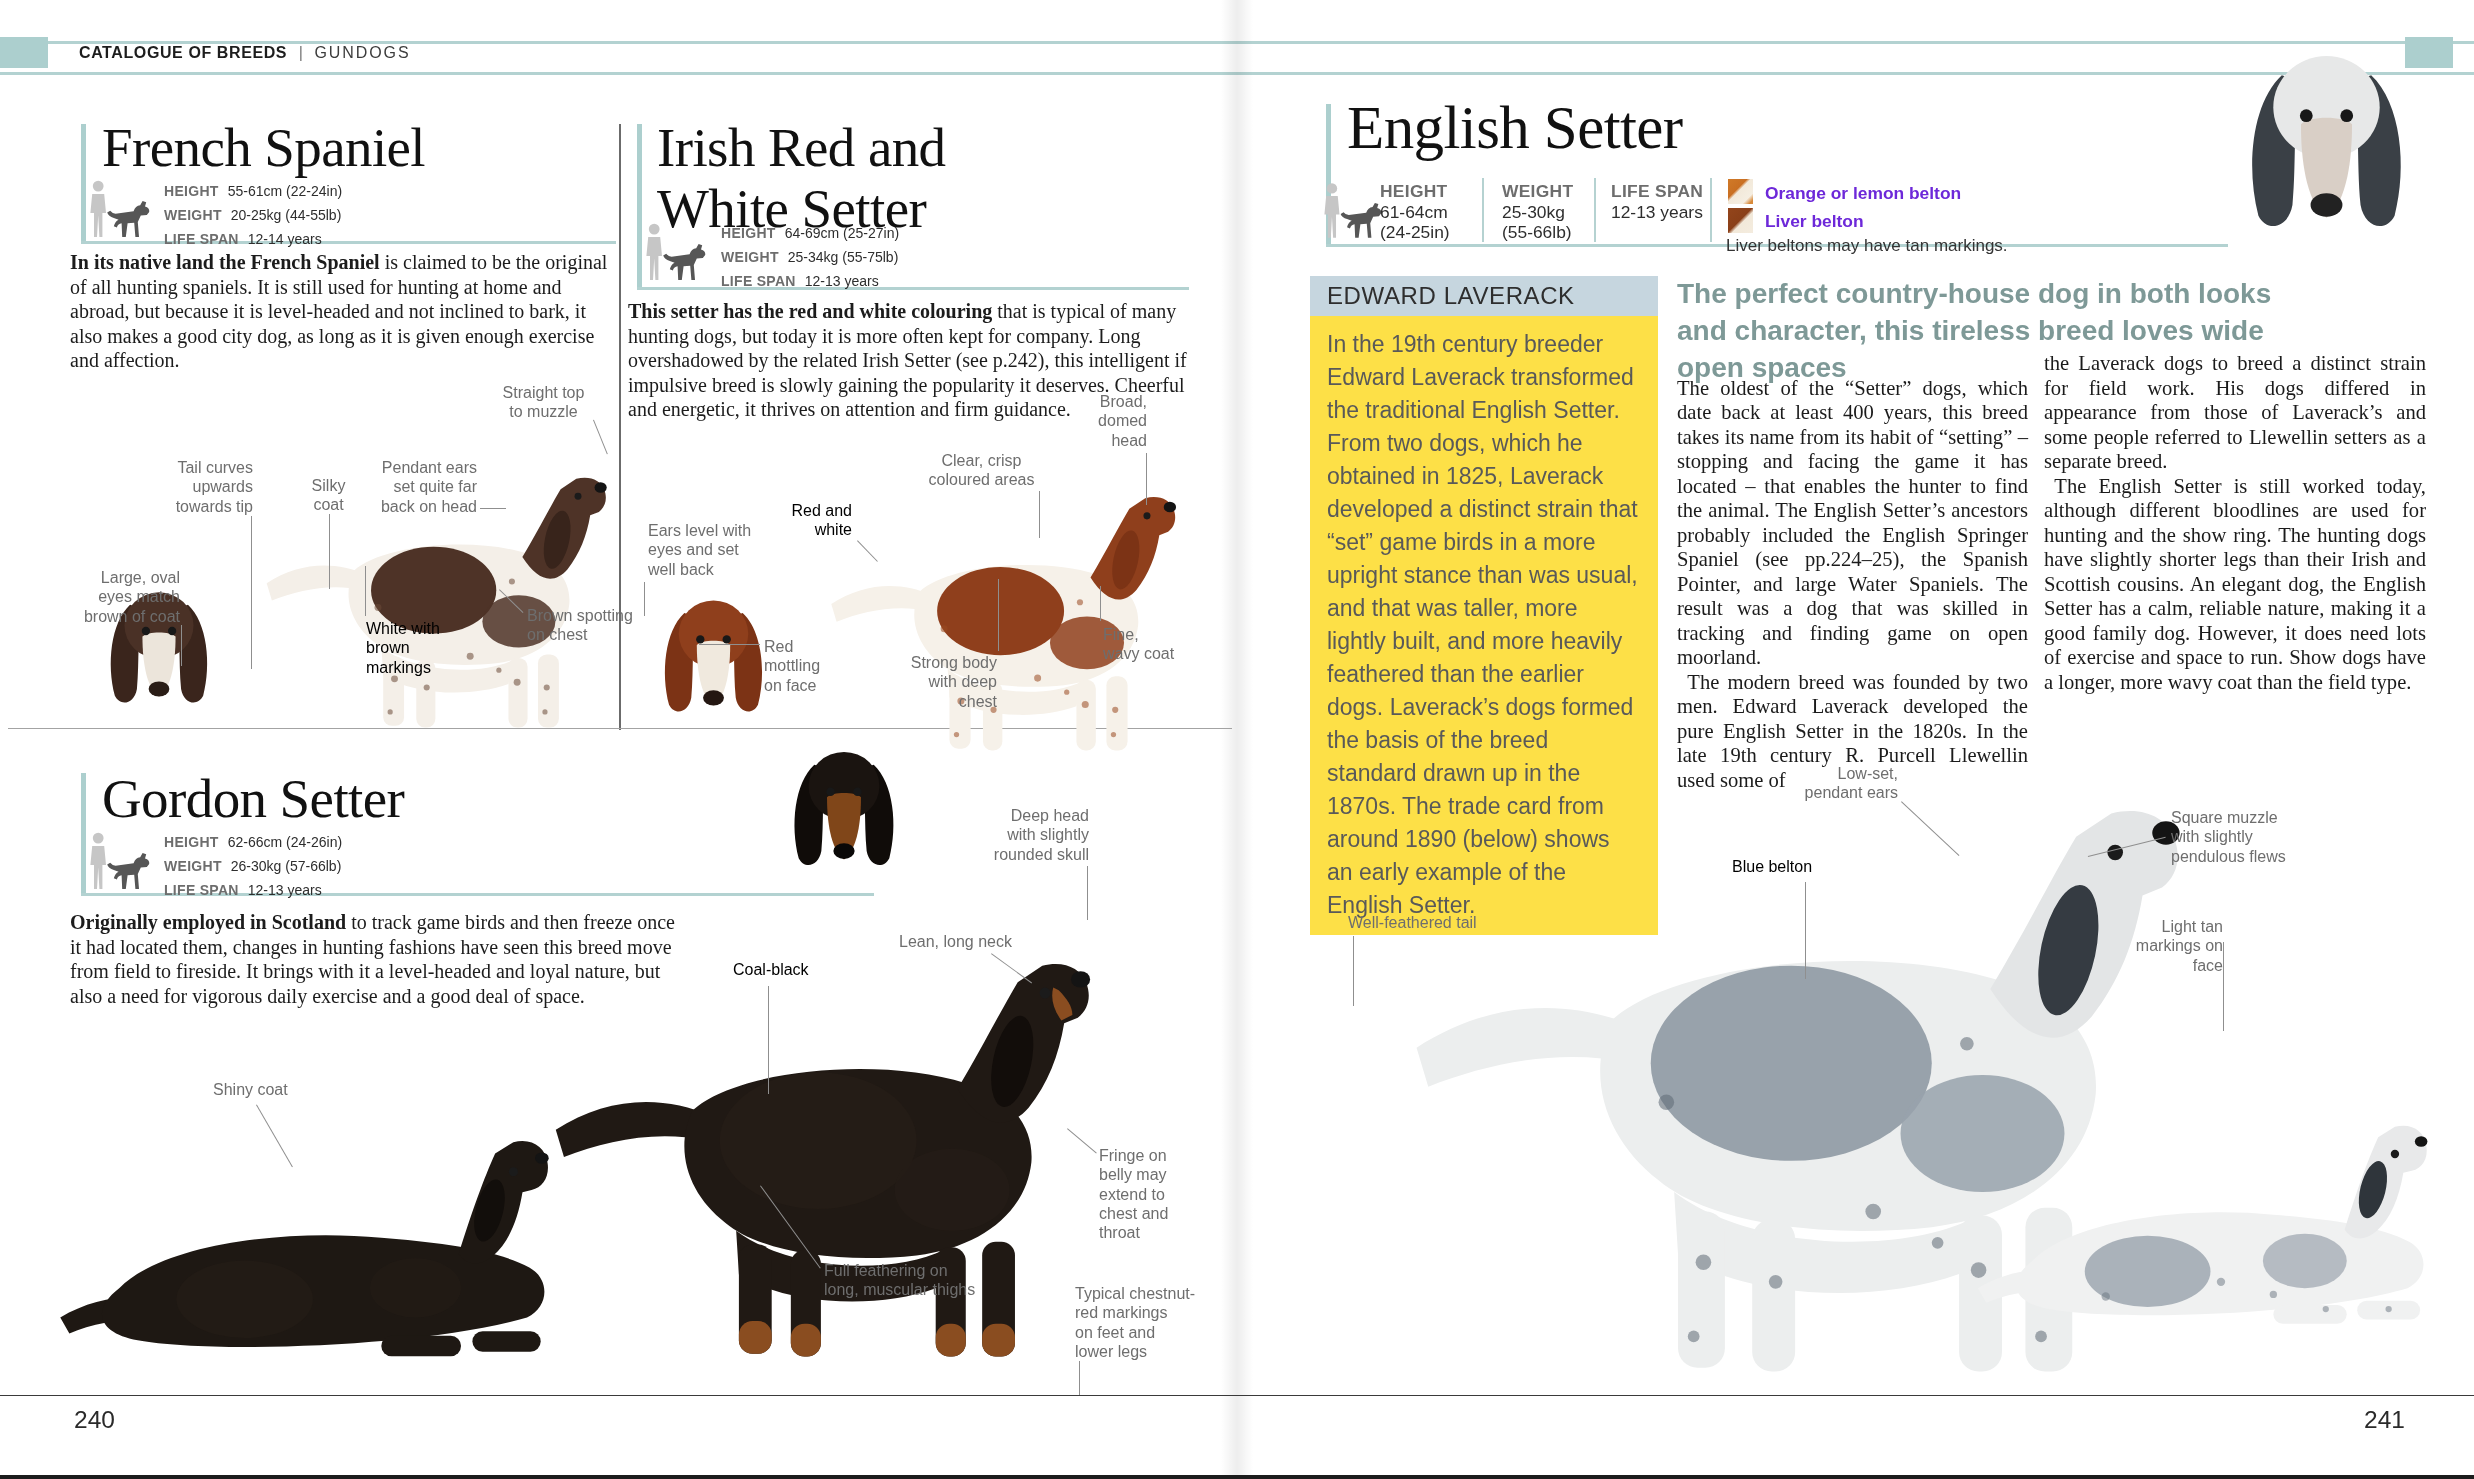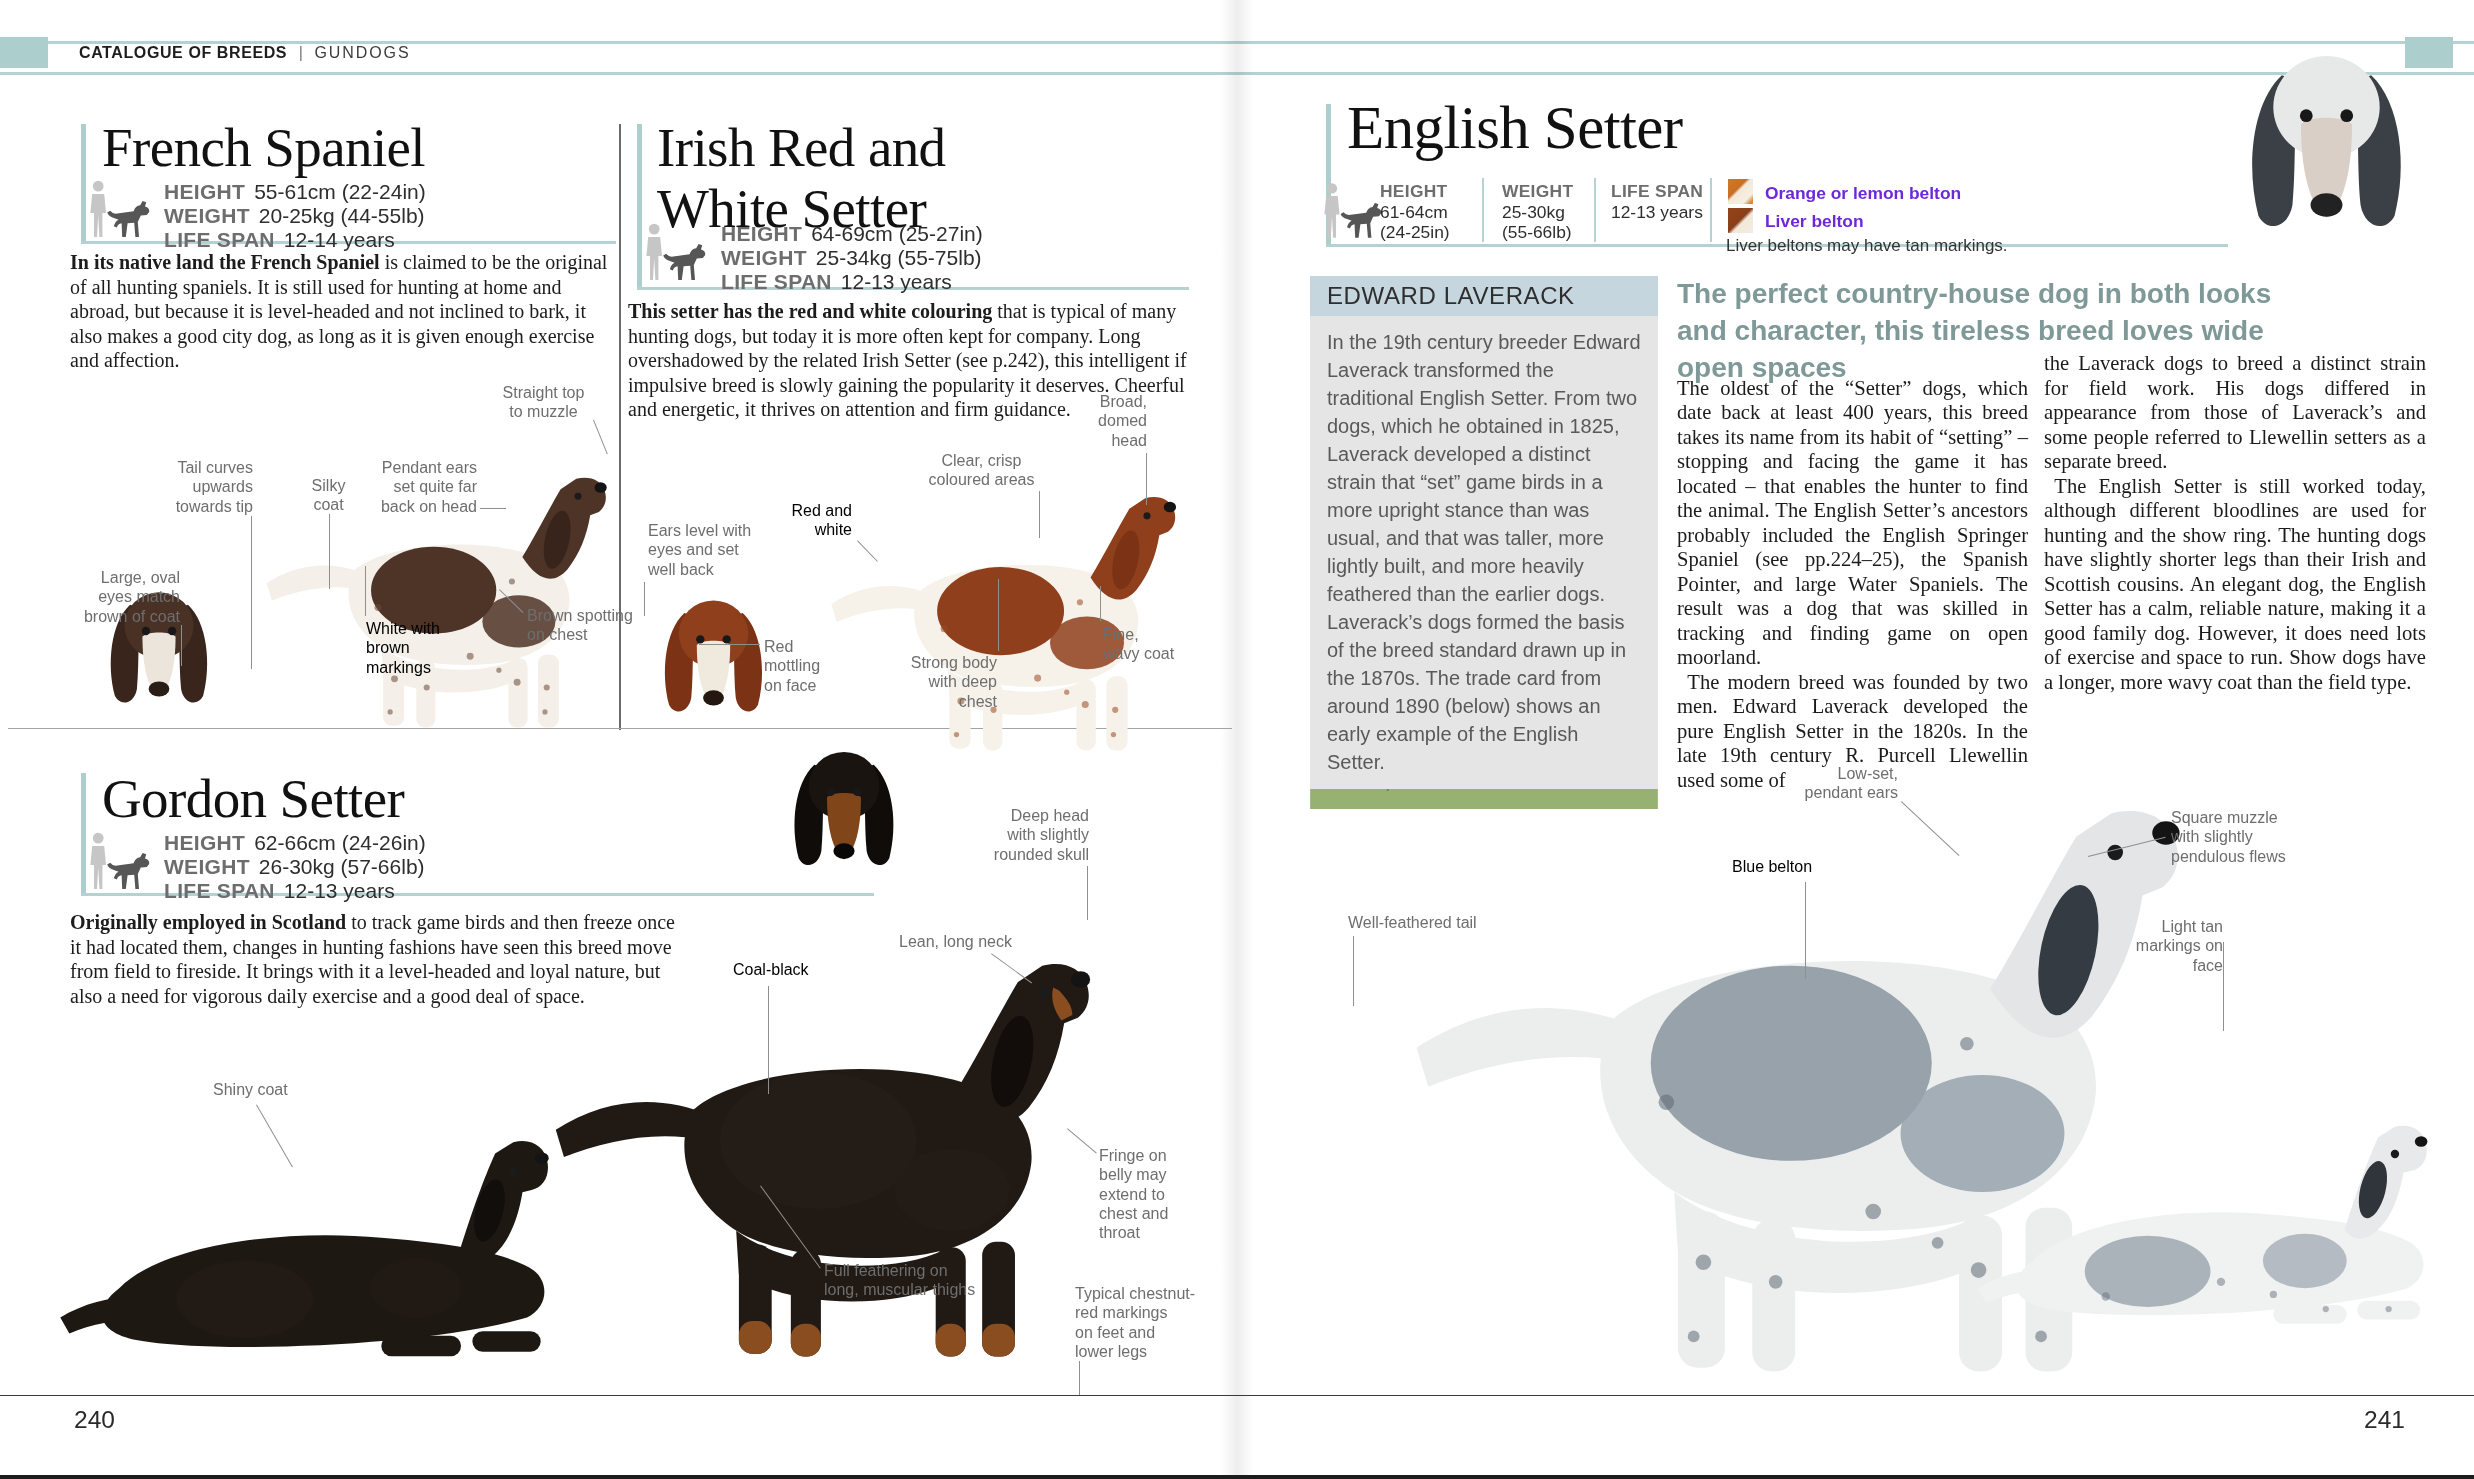--- a/index.html
+++ b/index.html
@@ -8,42 +8,42 @@
   
   .abs{position:absolute;}
   .rule{position:absolute;background:#b3d2d1;}
   .bar{position:absolute;width:5.2px;background:#accfce;}
   .ln{position:absolute;width:1.3px;background:#8f8f8f;z-index:6;}
   .breed-title{position:absolute;font-family:"Liberation Serif",serif;font-weight:400;
                font-size:55px;line-height:61px;color:#111;letter-spacing:-0.6px;white-space:pre-line;z-index:5;}
   .intro{position:absolute;font-family:"Liberation Serif",serif;font-size:20px;line-height:24.5px;
          color:#1c1c1c;z-index:5;}
   .intro b{font-weight:bold;}
-  .stats{position:absolute;z-index:5;font-size:21px;line-height:19.3px;color:#2e2e2e;}
+  .stats{position:absolute;z-index:5;font-size:14px;line-height:19.3px;color:#2e2e2e;}
   .stats .row{margin-bottom:4.5px;white-space:nowrap;}
   .sl{font-weight:bold;color:#6d6d6d;margin-right:9px;letter-spacing:0.3px;}
   .ann{position:absolute;font-size:16px;line-height:19.3px;color:#6e6e6e;white-space:pre-line;z-index:7;}
   .ann-b{color:#000000;font-weight:normal;}
   .photo{position:absolute;z-index:2;}
   
   #hdr-text{position:absolute;left:79px;top:44px;font-size:16px;color:#1d1d1d;z-index:5;}
   #hdr-text .h1{font-weight:bold;letter-spacing:0.6px;}
   #hdr-text .hsep{color:#777;margin:0 11.6px;font-weight:300;}
   #hdr-text .h2{color:#3c3c3c;letter-spacing:1.9px;}
   .pgnum{position:absolute;top:1406px;font-size:24.5px;color:#2a2a2a;z-index:5;}
   
   #es-standfirst{position:absolute;left:1677px;top:275px;width:632px;font-size:28px;line-height:37px;
                  font-weight:bold;color:#7e9997;z-index:5;}
   .escol{position:absolute;top:351px;font-family:"Liberation Serif",serif;font-size:20.6px;line-height:24.5px;
          color:#1b1b1b;text-align:justify;white-space:pre-line;z-index:5;}
   .escol b{font-weight:normal;}
   #laverack{position:absolute;left:1310px;top:276px;width:348px;z-index:5;}
   #laverack .lavhead{background:#c6d6df;height:40px;line-height:40px;padding-left:17px;
                      font-size:24px;color:#2e2e2e;letter-spacing:0.6px;}
-  #laverack .lavbody{background:#e5e5e5;padding:11.6px 17px 13px 17px;font-size:20px;line-height:28px;color:#595959;}
+  #laverack .lavbody{background:#fde047;padding:11.6px 17px 13px 17px;font-size:23px;line-height:33px;color:#595959;}
   .swatch{position:absolute;width:24.5px;height:24.5px;z-index:5;}
   .sw1{background:linear-gradient(135deg,#d07a28 0%,#c96f22 38%,#f2e9da 46%,#f5eee2 78%,#d88a3a 92%);}
   .sw2{background:linear-gradient(135deg,#93451b 0%,#8a3f18 48%,#f2e9da 58%,#f4ecdf 100%);}
   .swlabel{position:absolute;font-size:17.4px;font-weight:bold;color:#6d28d9;z-index:5;white-space:nowrap;}
   .swnote{position:absolute;font-size:17px;color:#333;z-index:5;white-space:nowrap;}
   .tealdiv{position:absolute;width:1.9px;background:#b5d2d1;z-index:5;}
   
   .stat2{white-space:pre-line !important;}
   .statcol{position:absolute;z-index:5;font-size:17.4px;line-height:20px;color:#2e2e2e;}
   .statcol .sl{display:block;margin:0 0 1.3px 0;}

